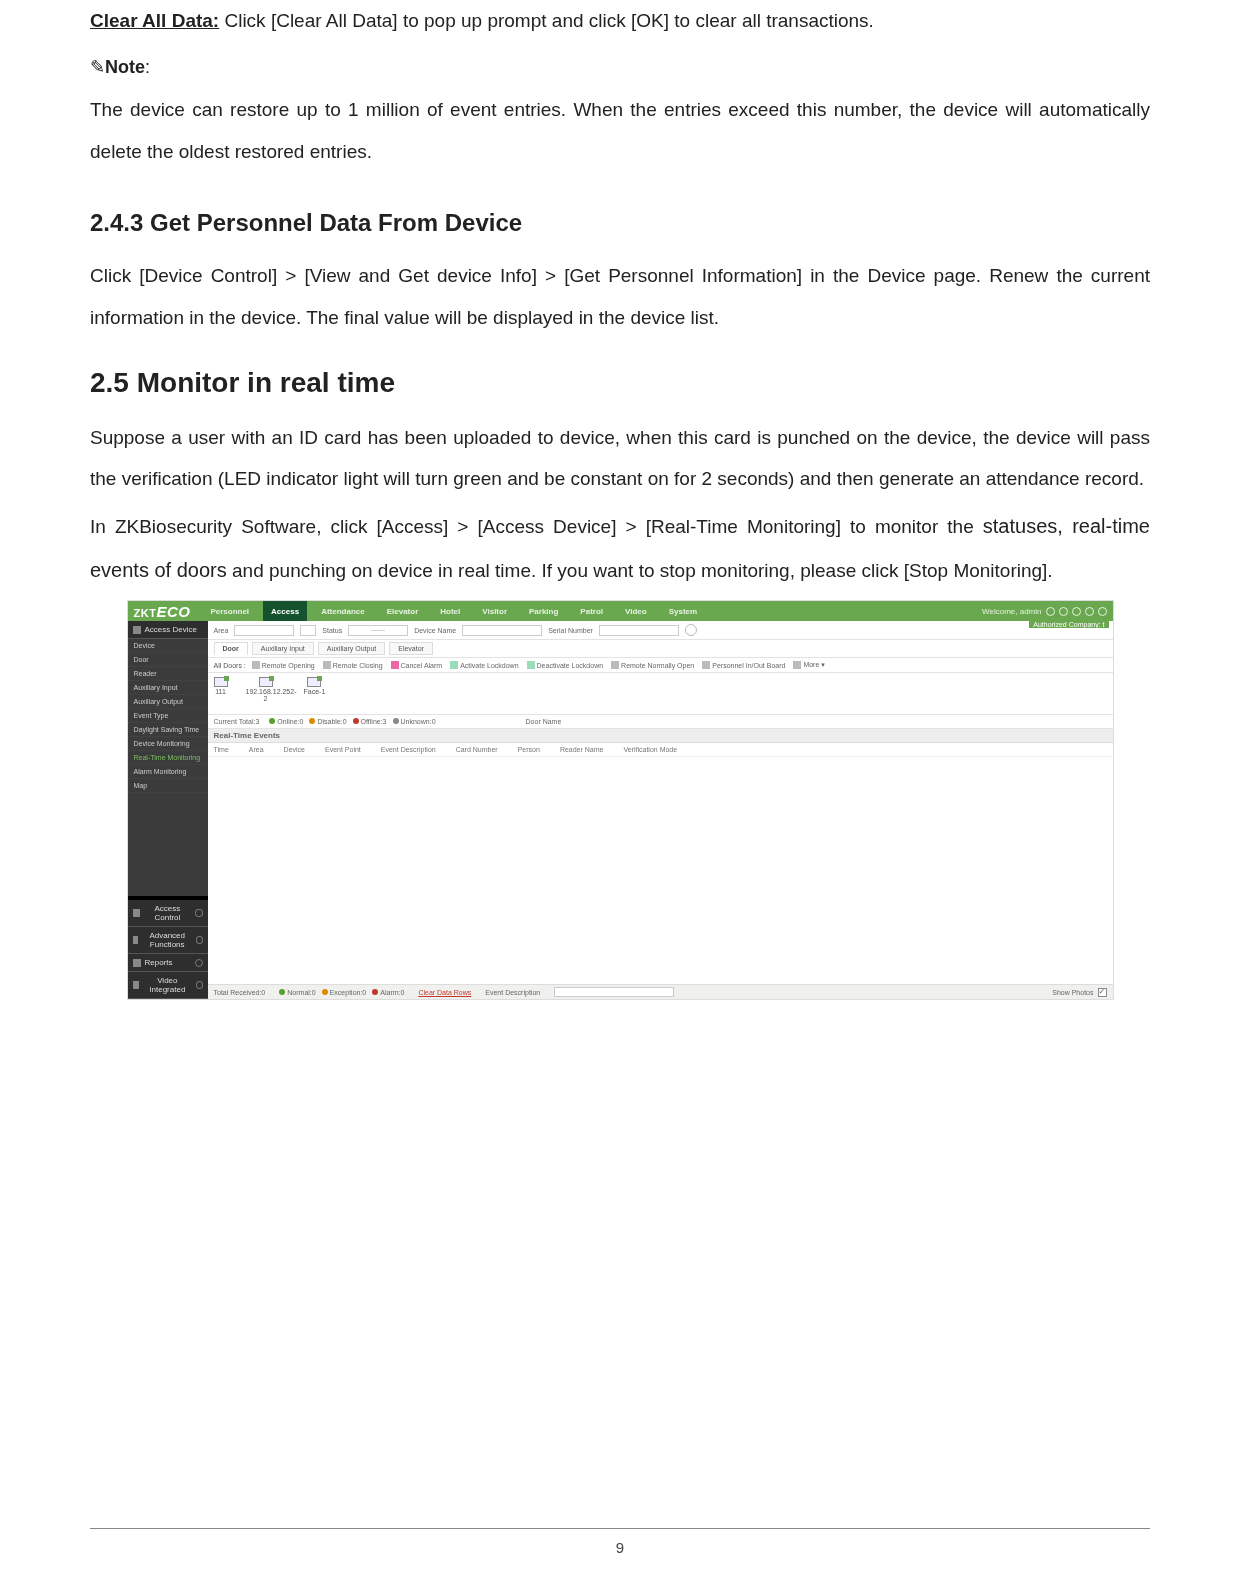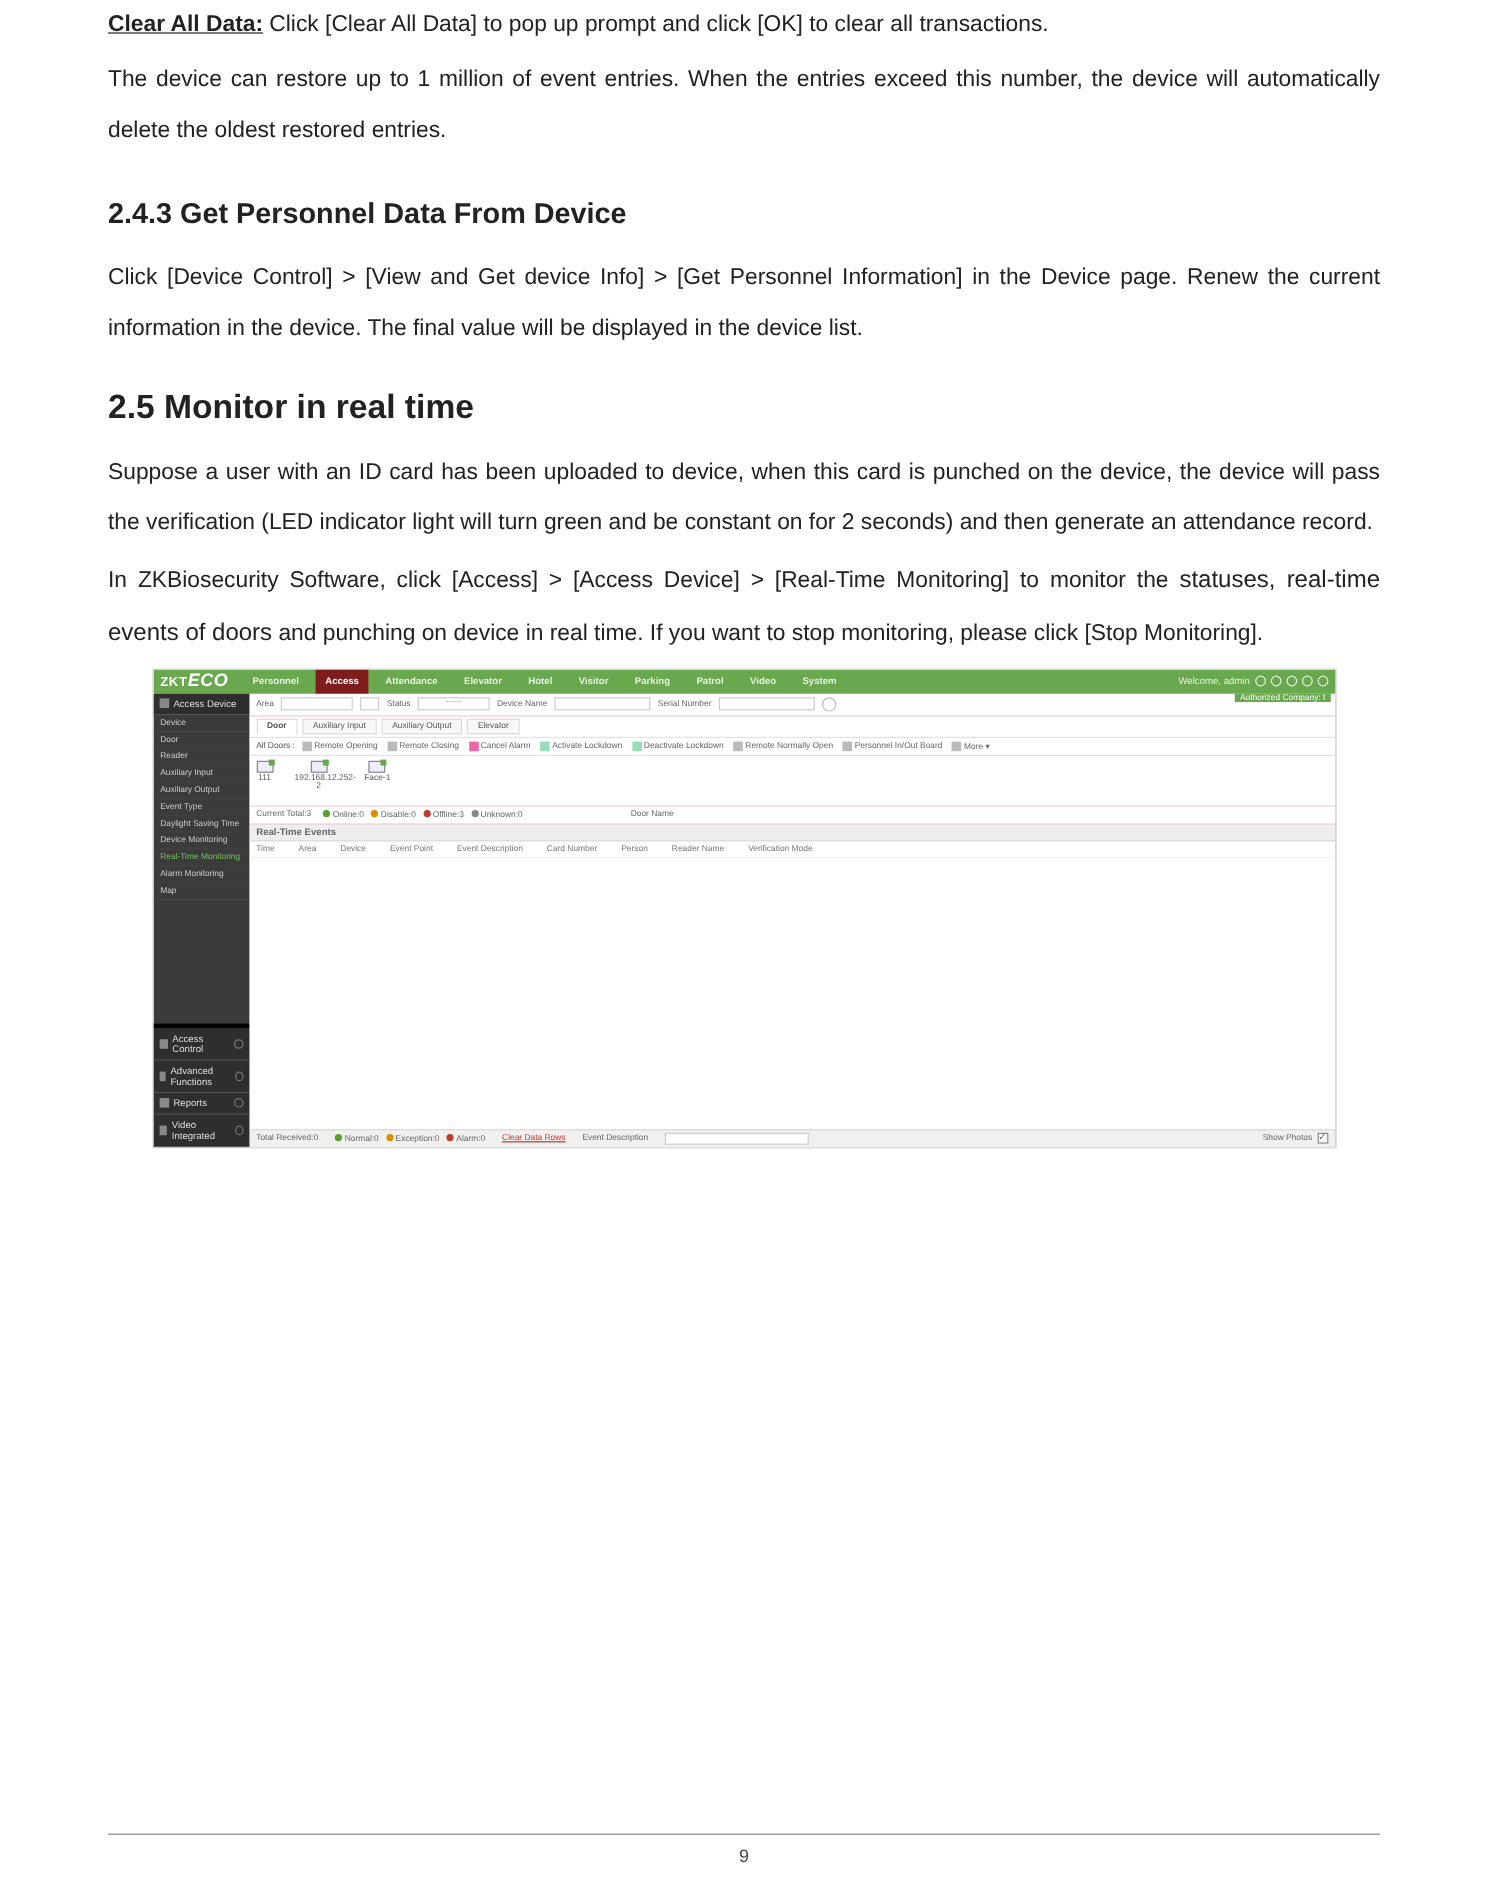--- a/index.html
+++ b/index.html
@@ -51,21 +51,21 @@
     align-items: center;
     color: #fff;
     font-size: 9px;
     padding-left: 6px;
     position: relative;
   }
   .brand { font-weight: 700; font-size: 11px; letter-spacing: 0.5px; margin-right: 12px;}
   .brand .eco { color:#fff; font-style: italic; font-size:15px;}
   .tabs { display: flex; gap: 6px; height: 100%; align-items: stretch; }
   .tab { padding: 0 8px; display:flex; align-items:center; color:#e6f2e2; font-size:8px;font-weight:bold;}
-  .tab.active { background:#7f1d1d; color:#fff; font-weight:600;}
+  .tab.active { background:#14532d; color:#fff; font-weight:600;}
   .topbar-right { position:absolute; right:6px; top:0; height:100%; display:flex; align-items:center; gap:4px; color:#e6f2e2; font-size:8px;}
   .ti { width:9px; height:9px; border:1px solid #e6f2e2; border-radius:50%; display:inline-block;}
 
   .authline { position:absolute; right:4px; top:20px; font-size:7px; color:#fff; background:#6aa84f; padding:0 4px;}
 
   .body-row { display:flex; height: calc(100% - 20px); }
 
   .sidebar {
     width: 80px;
     background: #3b3b3b;
@@ -75,20 +75,21 @@
   }
   .side-top { flex:1; }
   .side-head {
     background:#2e2e2e;
     padding:4px 5px;
     font-size:8px;
     display:flex;
     align-items:center;
     gap:4px;
     border-bottom:1px solid #555;
+    text-align:center;
   }
   .side-head .sq { width:8px;height:8px;background:#888;display:inline-block;}
   .side-item {
     padding:3px 6px;
     font-size:7px;
     color:#ccc;
     border-bottom:1px solid rgba(255,255,255,0.03);
     display:flex;align-items:center;gap:3px;
   }
   .side-item.active { color:#7abf60; }
@@ -220,20 +221,23 @@
 </head>
 <body>
 
 <div class="page">
 
   <p class="para">
     <span class="label-bold">Clear All Data:</span><span> Click [Clear All Data] to pop up prompt and click [OK] to clear all transactions.</span>
   </p>
 
 
+  <p class="para note-line">
+    <span class="note-icon">✎</span><span class="note-bold">Note</span><span>:</span>
+  </p>
 
   <p class="para">The device can restore up to 1 million of event entries. When the entries exceed this number, the device will automatically delete the oldest restored entries.</p>
 
   <div class="h3">2.4.3 Get Personnel Data From Device</div>
 
   <p class="para">Click [Device Control] &gt; [View and Get device Info] &gt; [Get Personnel Information] in the Device page. Renew the current information in the device. The final value will be displayed in the device list.</p>
 
   <div class="h2">2.5 Monitor in real time</div>
 
   <p class="para">Suppose a user with an ID card has been uploaded to device, when this card is punched on the device, the device will pass the verification (LED indicator light will turn green and be constant on for 2 seconds) and then generate an attendance record.</p>

